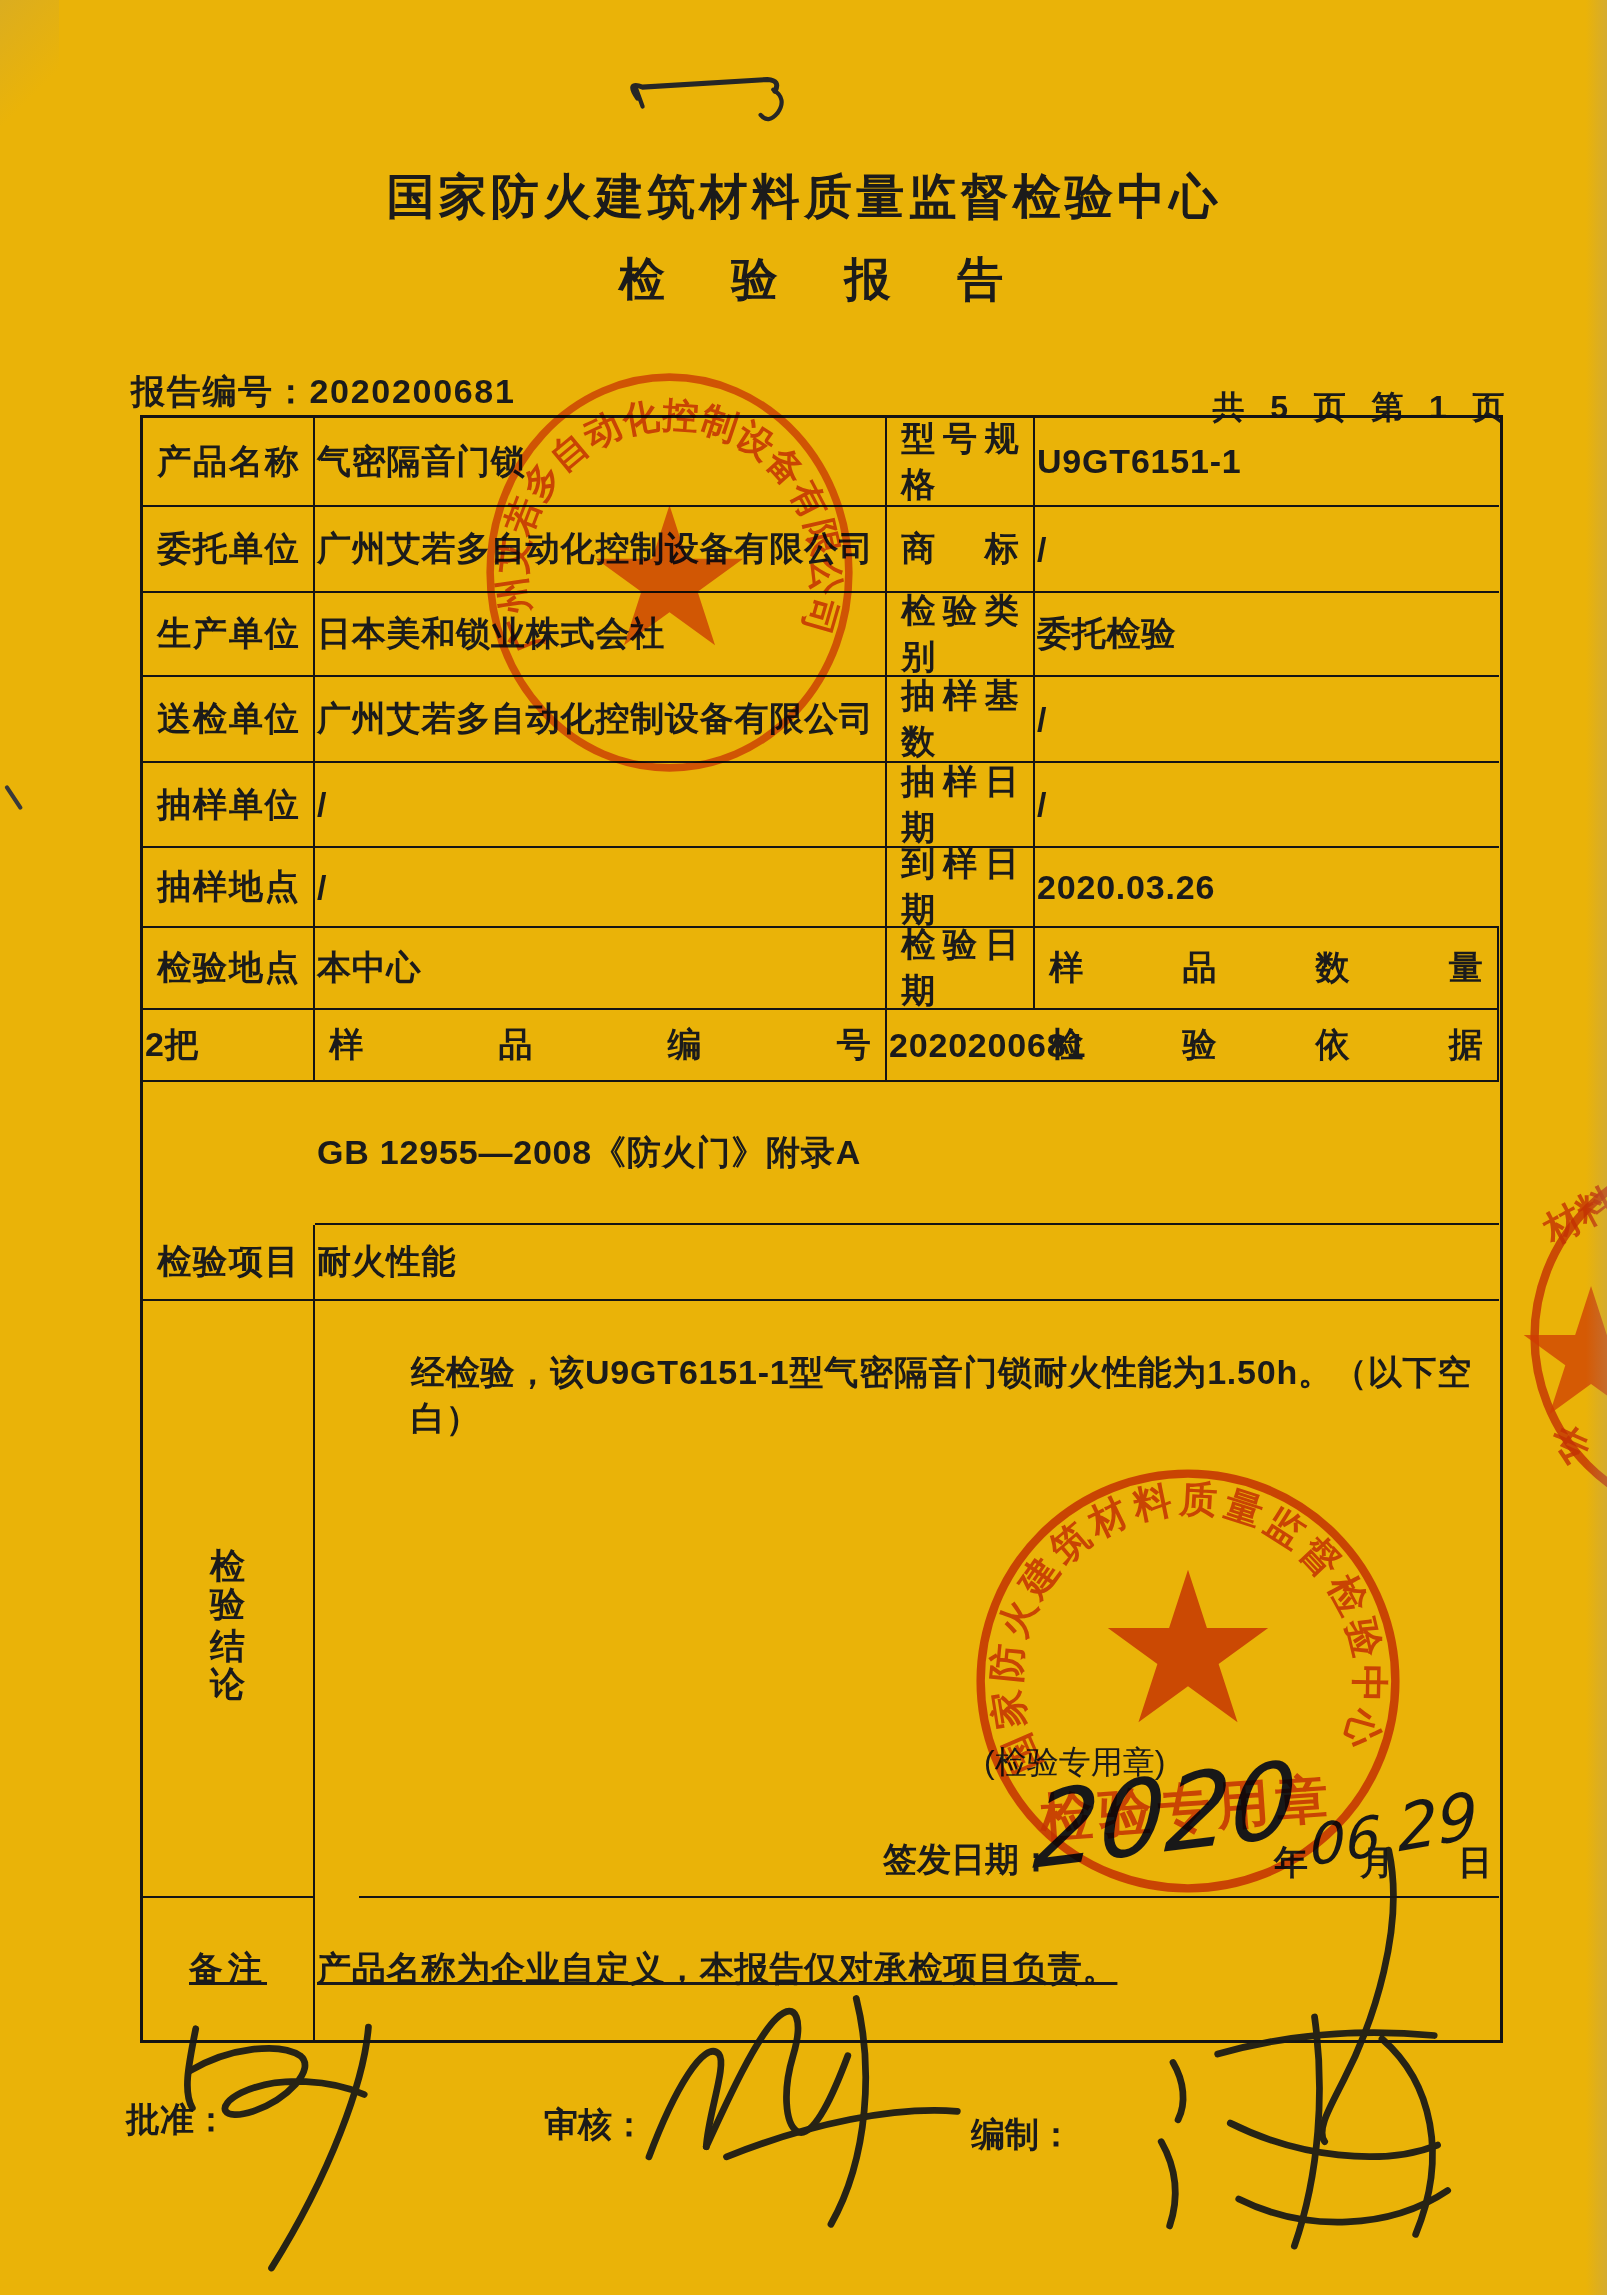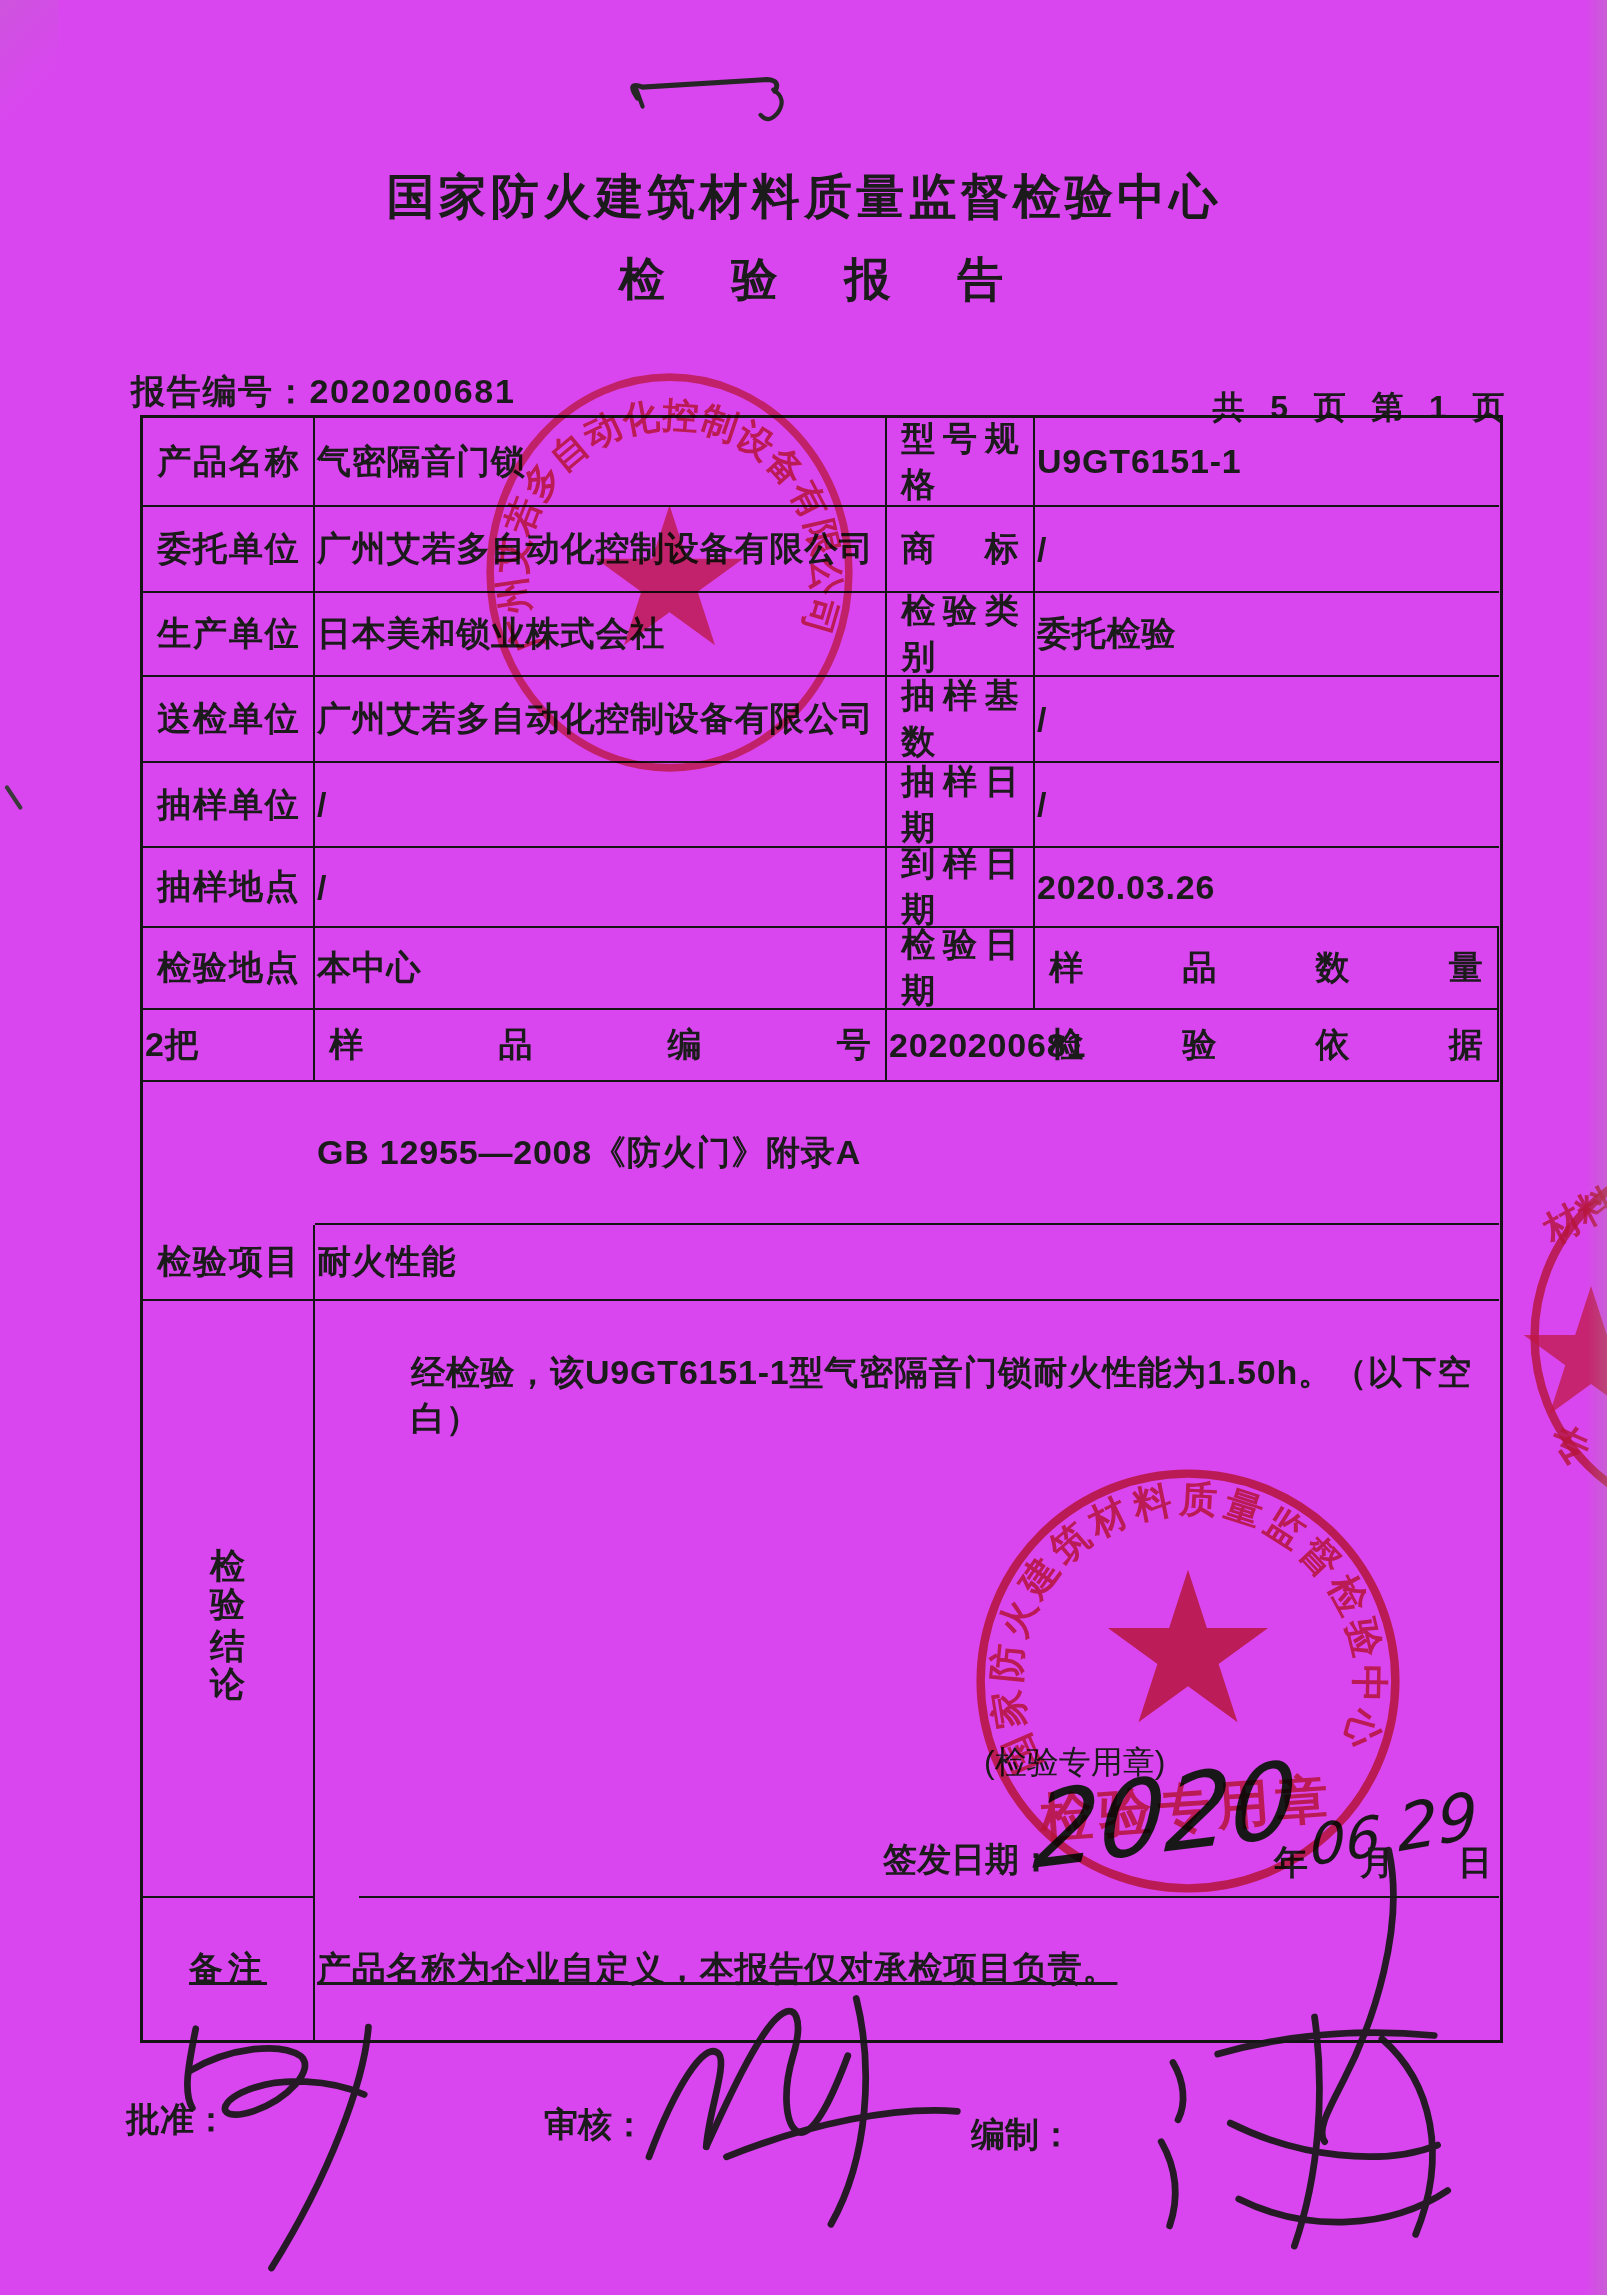--- a/index.html
+++ b/index.html
@@ -1,18 +1,18 @@
 <!DOCTYPE html>
 <html style="font-size:13.5px"><head>
 <meta charset="utf-8">
 <style>
   html,body{margin:0;padding:0;background:#e8e6e2;}
   .page{
     position:relative;width:1608px;height:2295px;margin:0 auto;
-    background:#d946ef;overflow:hidden;color:#1b1b1b;
+    background:#eab308;overflow:hidden;color:#1b1b1b;
     font-family:"Liberation Sans","DejaVu Sans",sans-serif;
   }
   .edge-shade{position:absolute;top:0;right:0;width:22px;height:100%;
     background:linear-gradient(to left,rgba(160,152,142,.30),rgba(160,152,142,0));}
   .corner-shade{position:absolute;top:0;left:0;width:59px;height:126px;
     background:linear-gradient(135deg,rgba(150,145,138,.18),rgba(150,145,138,0) 70%);}
   
   .doc-title{position:absolute;top:165px;left:0;width:100%;text-align:center;
     font-size:48px;font-weight:700;letter-spacing:4.2px;}
   .doc-subtitle{position:absolute;top:249px;left:0;width:100%;text-align:center;

